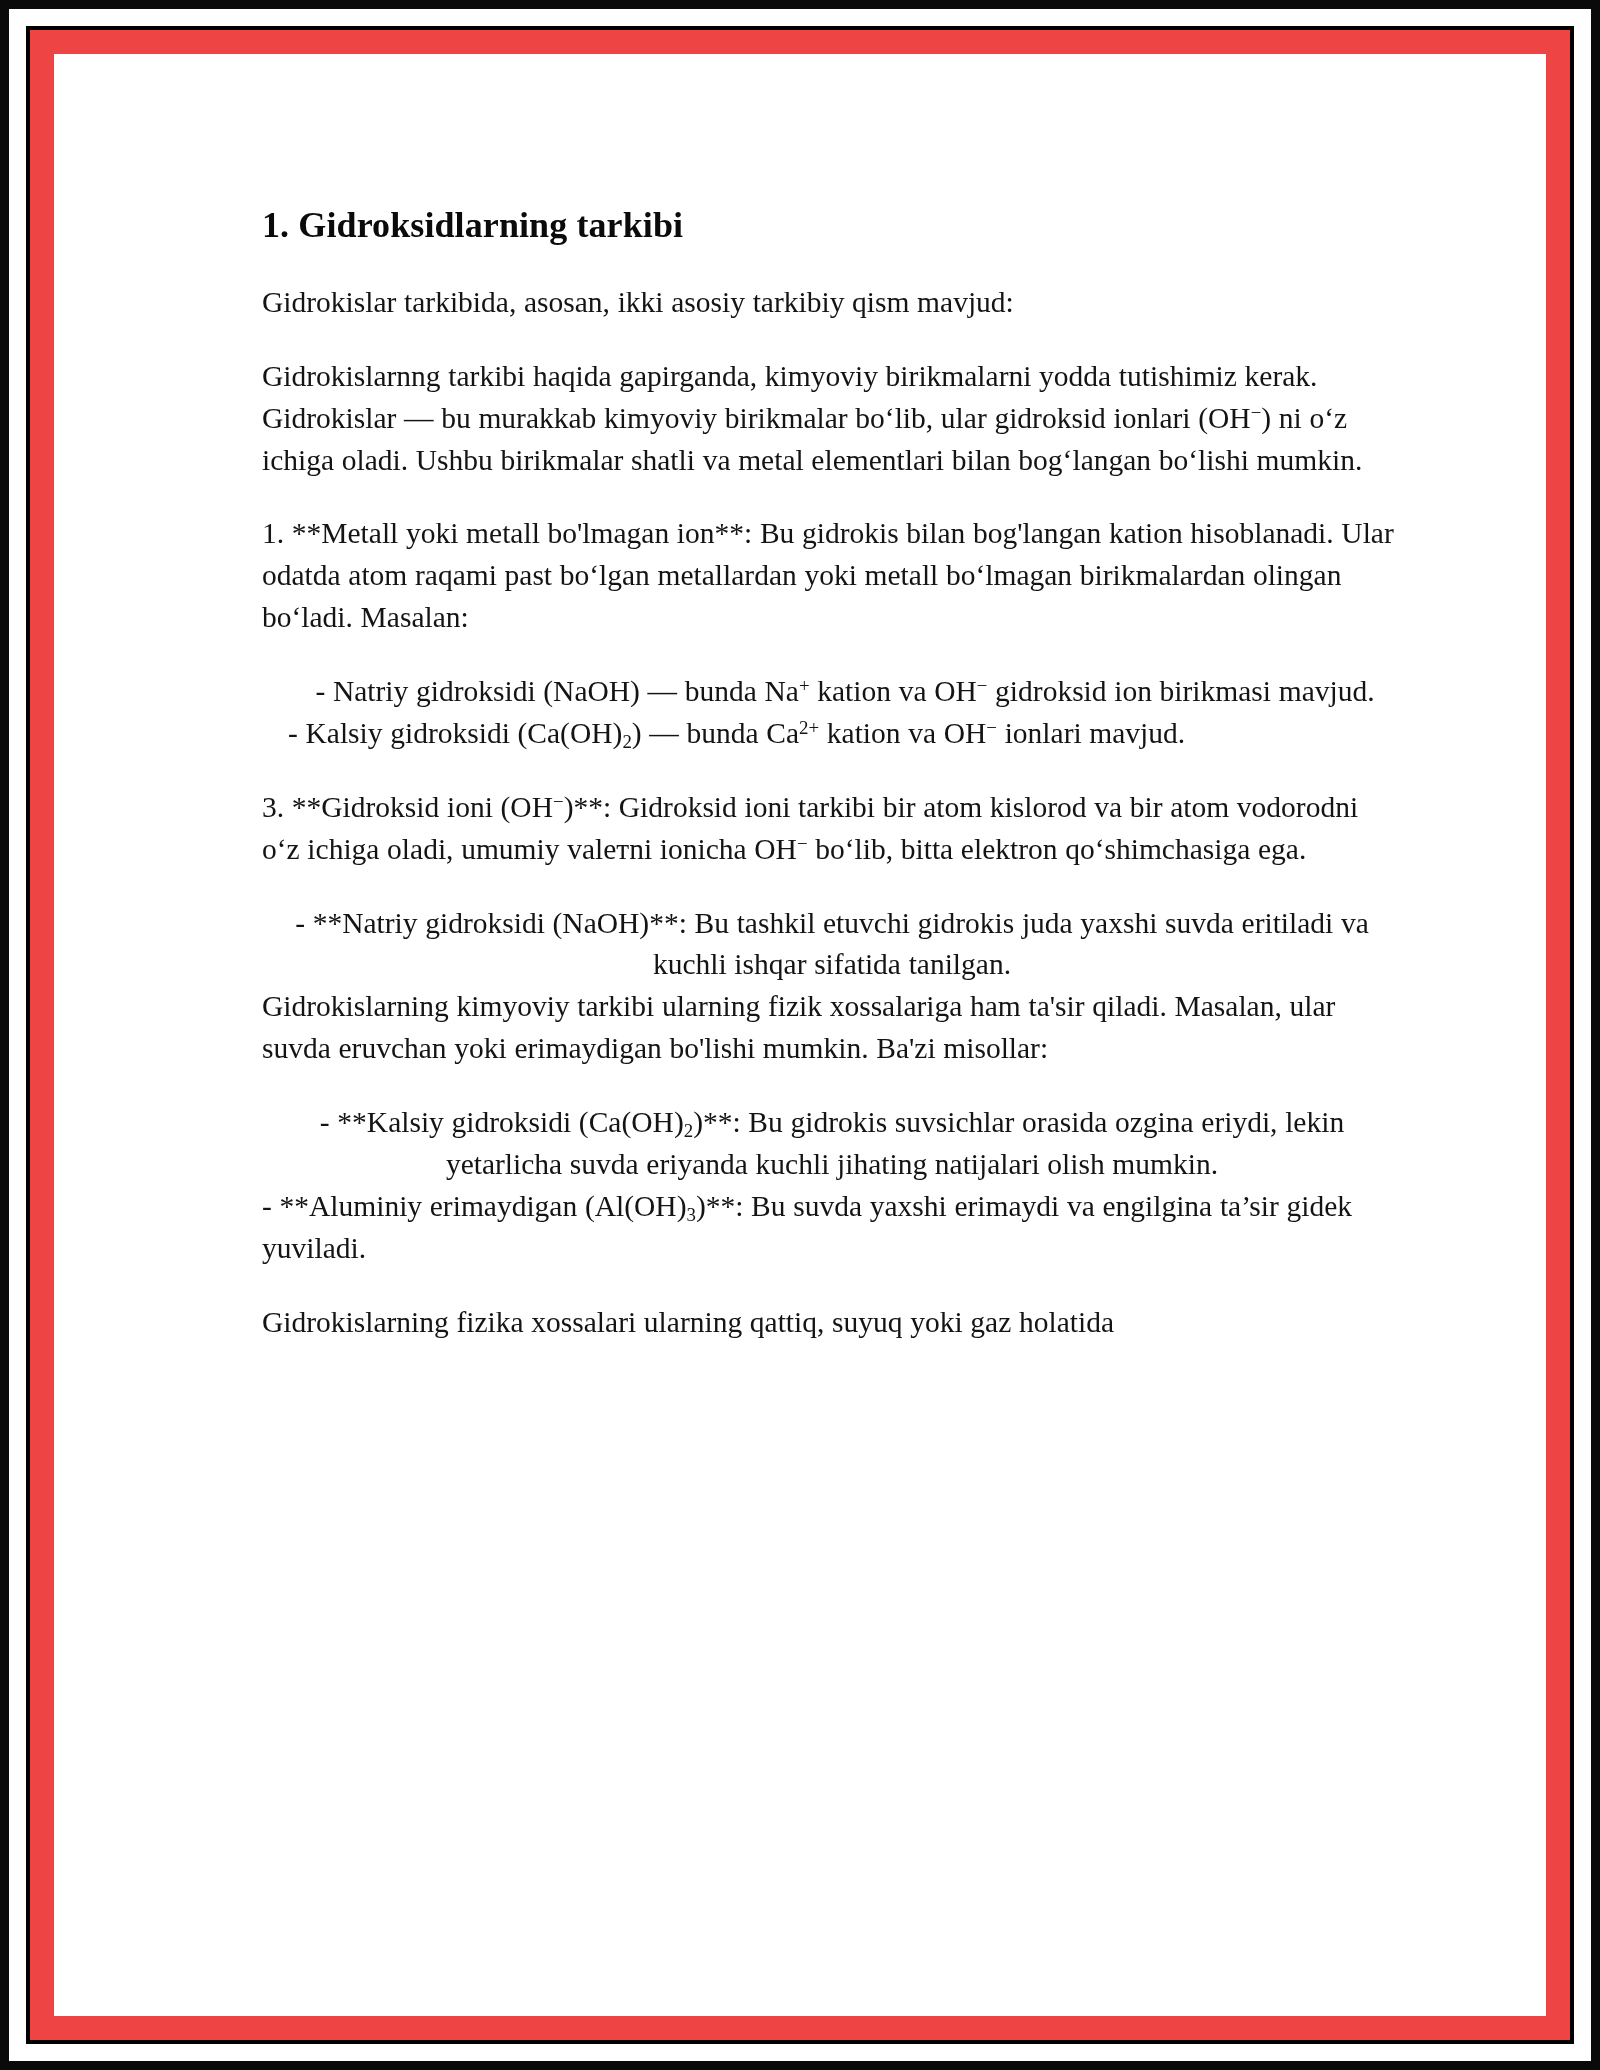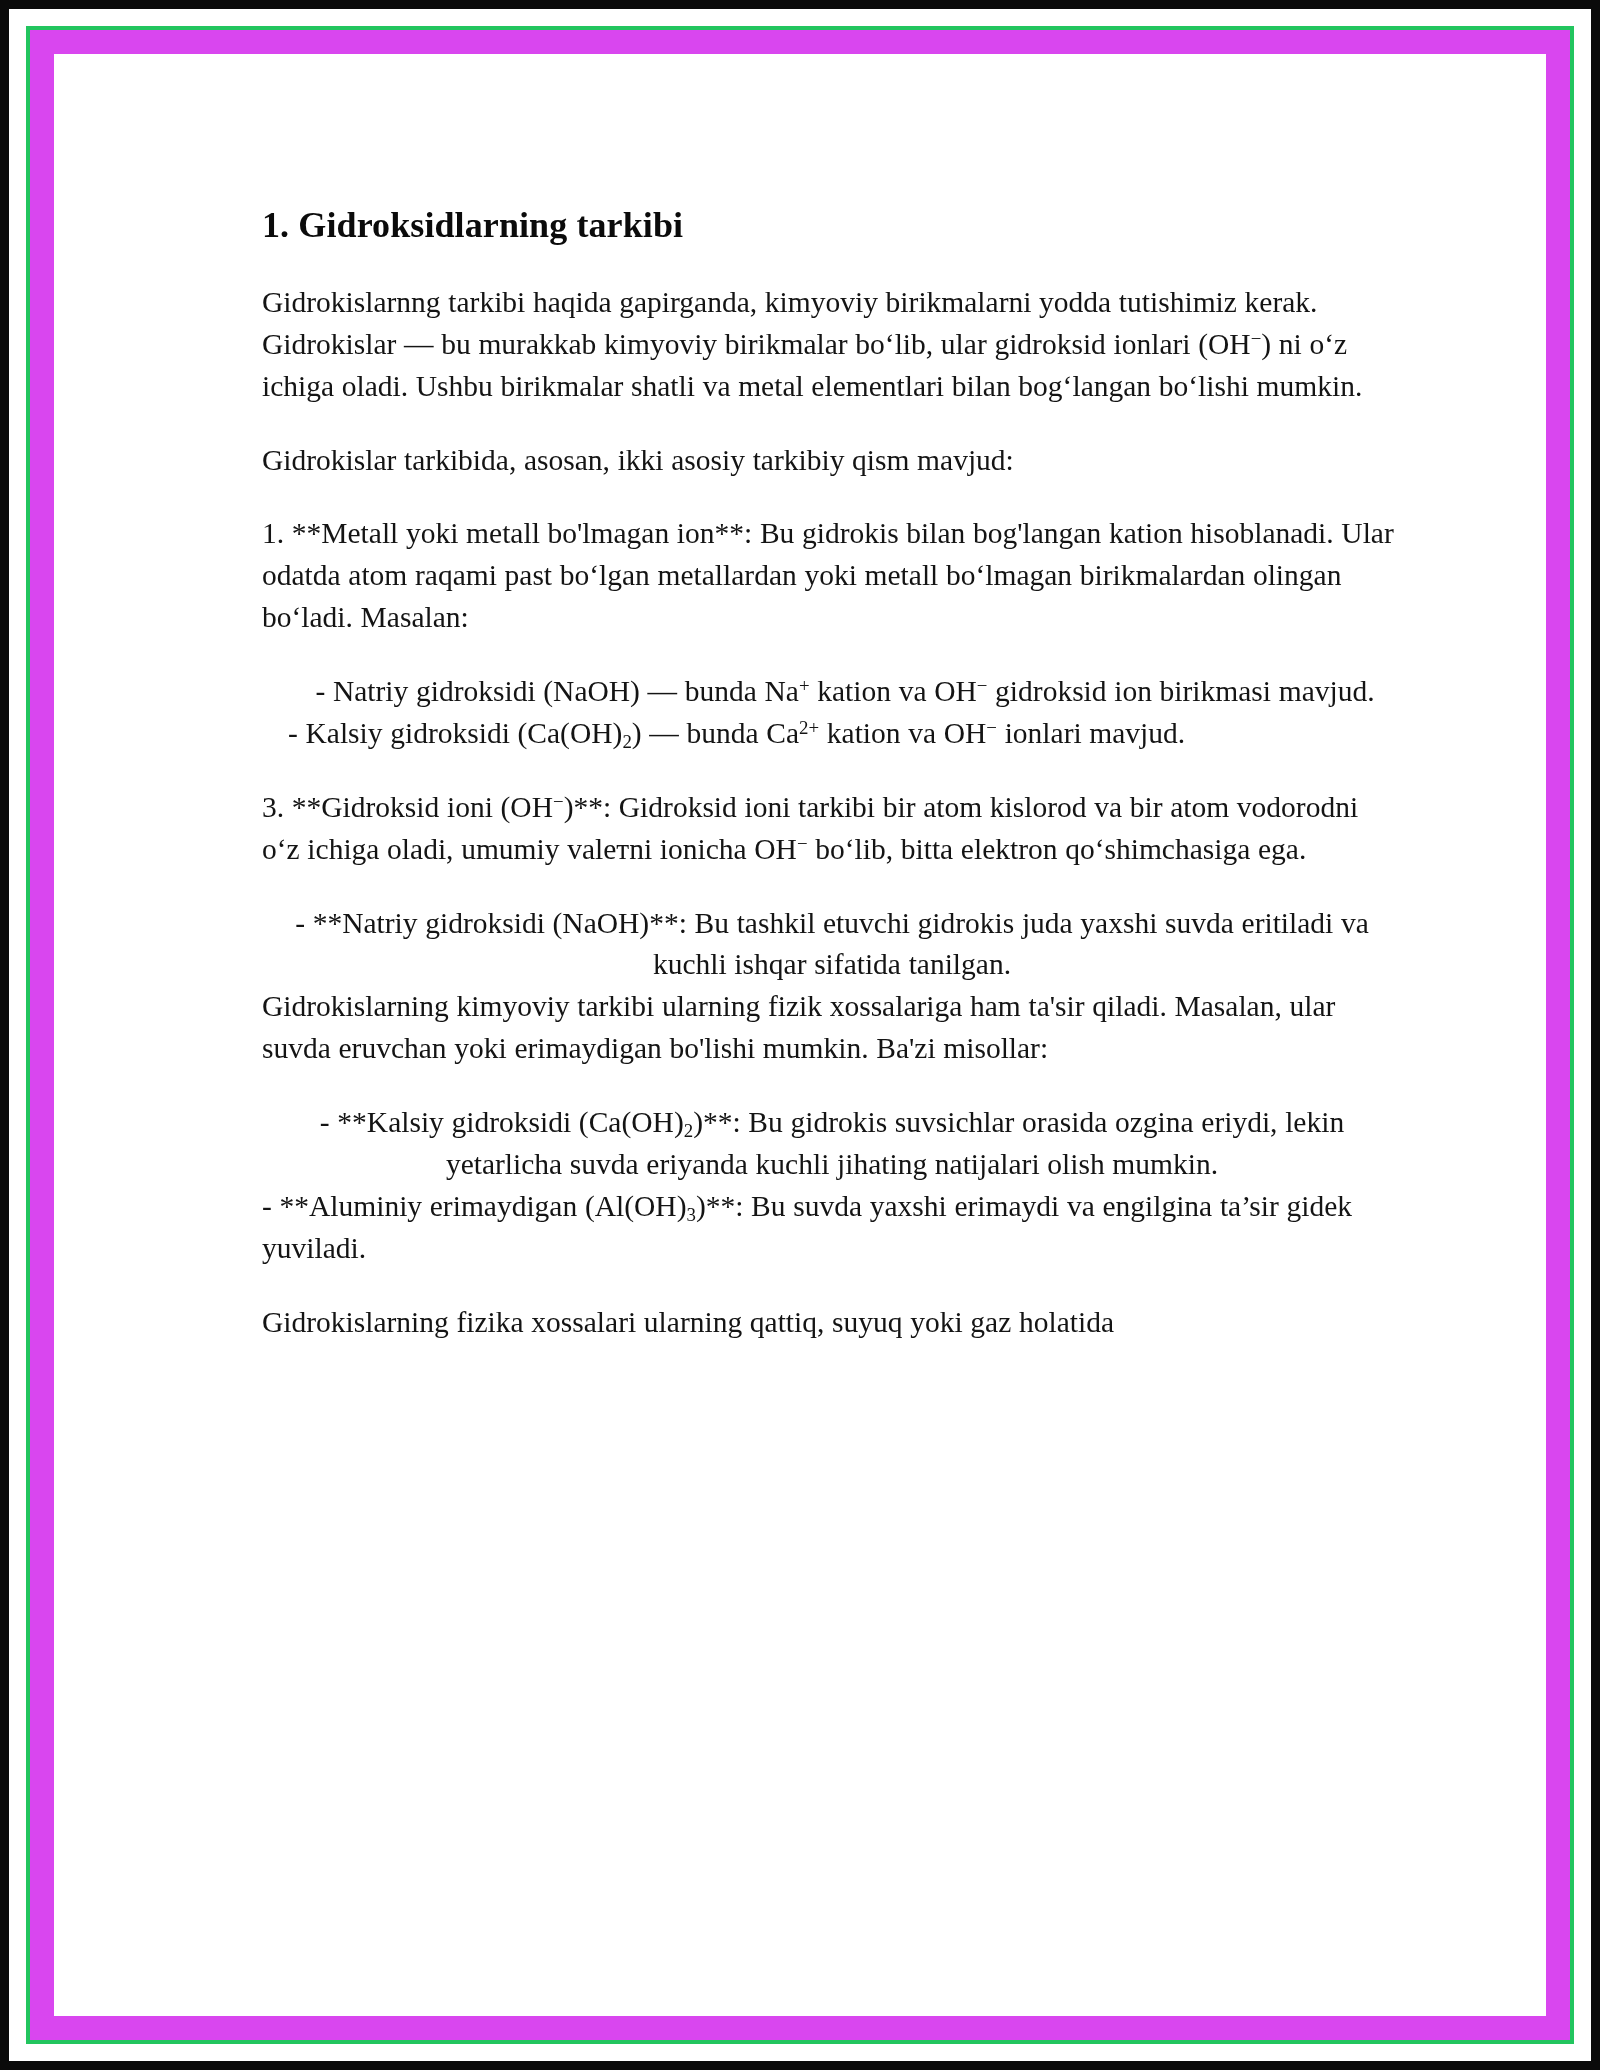--- a/index.html
+++ b/index.html
@@ -23,22 +23,22 @@
     height: 2070px;
     box-sizing: border-box;
     border: 9px solid #0a0a0a;
     background: #ffffff;
   }
   .page-frame-inner {
     position: absolute;
     left: 17px; top: 17px;
     right: 17px; bottom: 17px;
     box-sizing: border-box;
-    border: 4px solid #22c55e;
-    background: #d946ef;
+    border: 4px solid #000000;
+    background: #ef4444;
   }
 
   .page-sheet {
     position: absolute;
     left: 24px; top: 24px;
     right: 24px; bottom: 24px;
     background: #ffffff;
     overflow: hidden;
   }
 
@@ -92,23 +92,23 @@
 <body>
 
 <div class="page-frame">
   <div class="page-frame-inner">
     <div class="page-sheet">
 
       <div class="doc-body">
 
         <h1 class="doc-heading">1. Gidroksidlarning tarkibi</h1>
 
+        <p class="doc-para">Gidrokislar tarkibida, asosan, ikki asosiy tarkibiy qism mavjud:</p>
+
         <p class="doc-para"><span>Gidrokislarnng tarkibi haqida gapirganda, kimyoviy birikmalarni yodda tutishimiz kerak. Gidrokislar — bu murakkab kimyoviy birikmalar bo‘lib, ular gidroksid ionlari (OH</span><sup>−</sup><span>) ni o‘z ichiga oladi. Ushbu birikmalar shatli va metal elementlari bilan bog‘langan bo‘lishi mumkin.</span></p>
-
-        <p class="doc-para">Gidrokislar tarkibida, asosan, ikki asosiy tarkibiy qism mavjud:</p>
 
         <p class="doc-para">1. **Metall yoki metall bo'lmagan ion**: Bu gidrokis bilan bog'langan kation hisoblanadi. Ular odatda atom raqami past bo‘lgan metallardan yoki metall bo‘lmagan birikmalardan olingan bo‘ladi. Masalan:</p>
 
         <p class="doc-para list-line"><span class="indent-item"></span><span>- Natriy gidroksidi (NaOH) — bunda Na</span><sup>+</sup><span> kation va OH</span><sup>−</sup><span> gidroksid ion birikmasi mavjud.</span></p>
 
         <p class="doc-para"><span class="indent-item"></span><span>- Kalsiy gidroksidi (Ca(OH)</span><sub>2</sub><span>) — bunda Ca</span><sup>2+</sup><span> kation va OH</span><sup>−</sup><span> ionlari mavjud.</span></p>
 
         <p class="doc-para"><span>3. **Gidroksid ioni (OH</span><sup>−</sup><span>)**: Gidroksid ioni tarkibi bir atom kislorod va bir atom vodorodni o‘z ichiga oladi, umumiy valeтni ionicha OH</span><sup>−</sup><span> bo‘lib, bitta elektron qo‘shimchasiga ega.</span></p>
 
         <p class="doc-para list-line">- **Natriy gidroksidi (NaOH)**: Bu tashkil etuvchi gidrokis juda yaxshi suvda eritiladi va kuchli ishqar sifatida tanilgan.</p>

